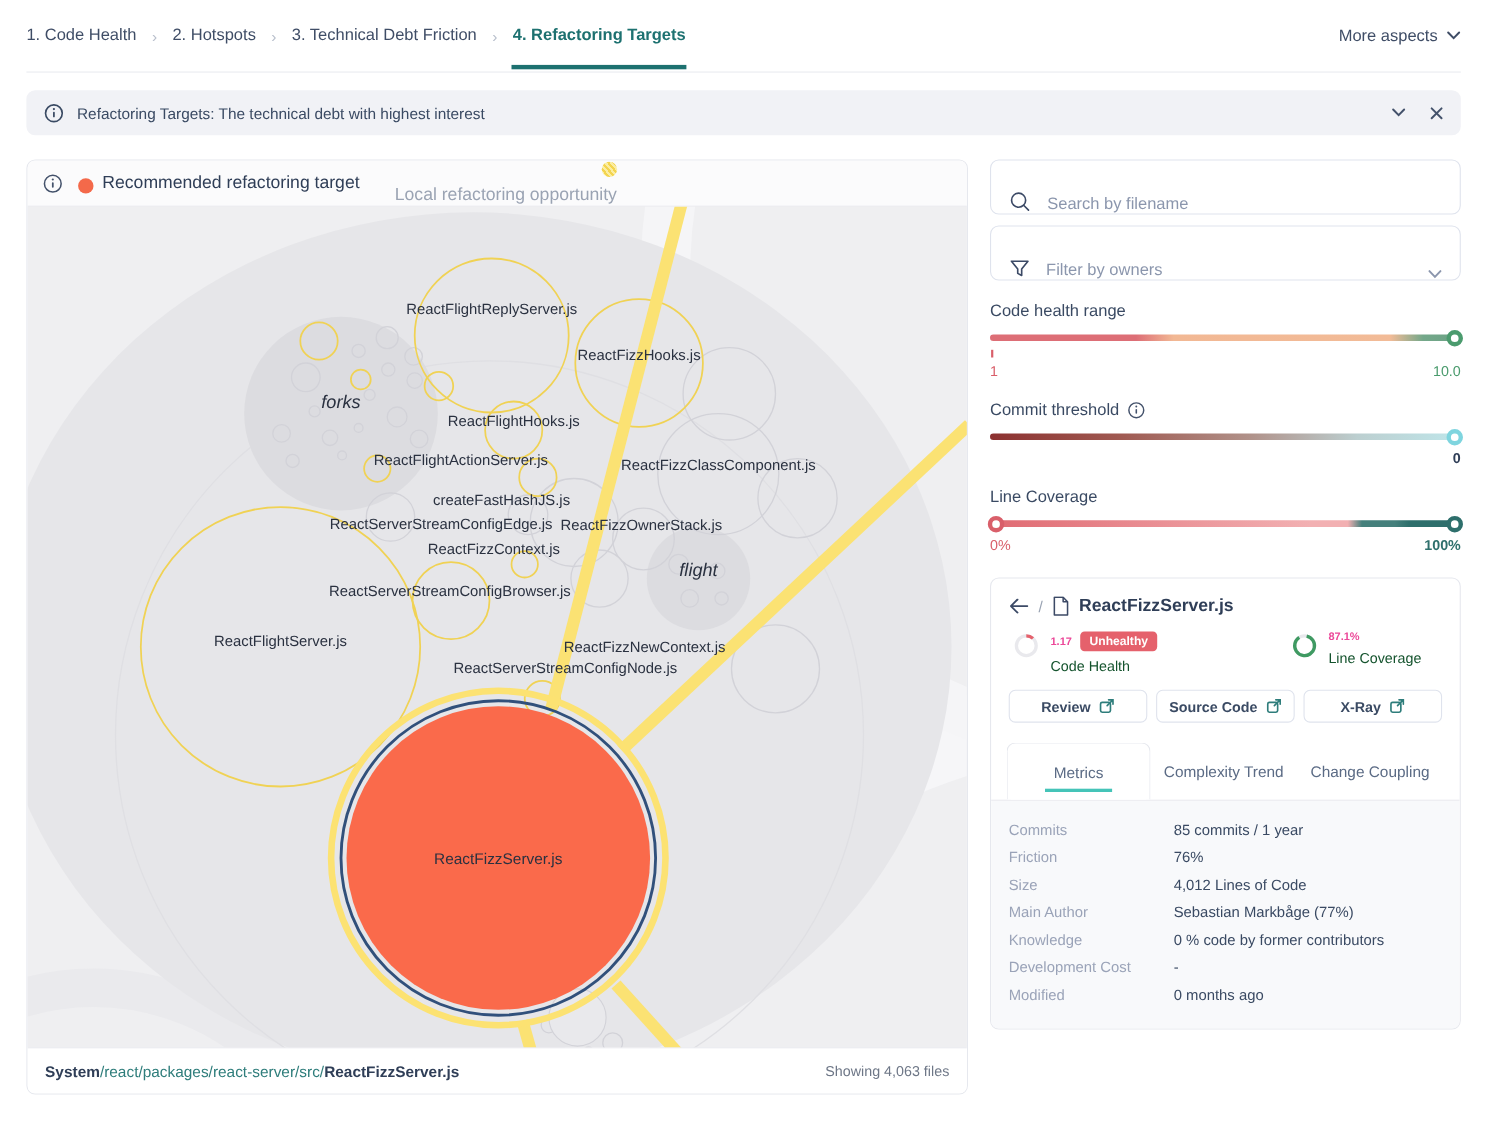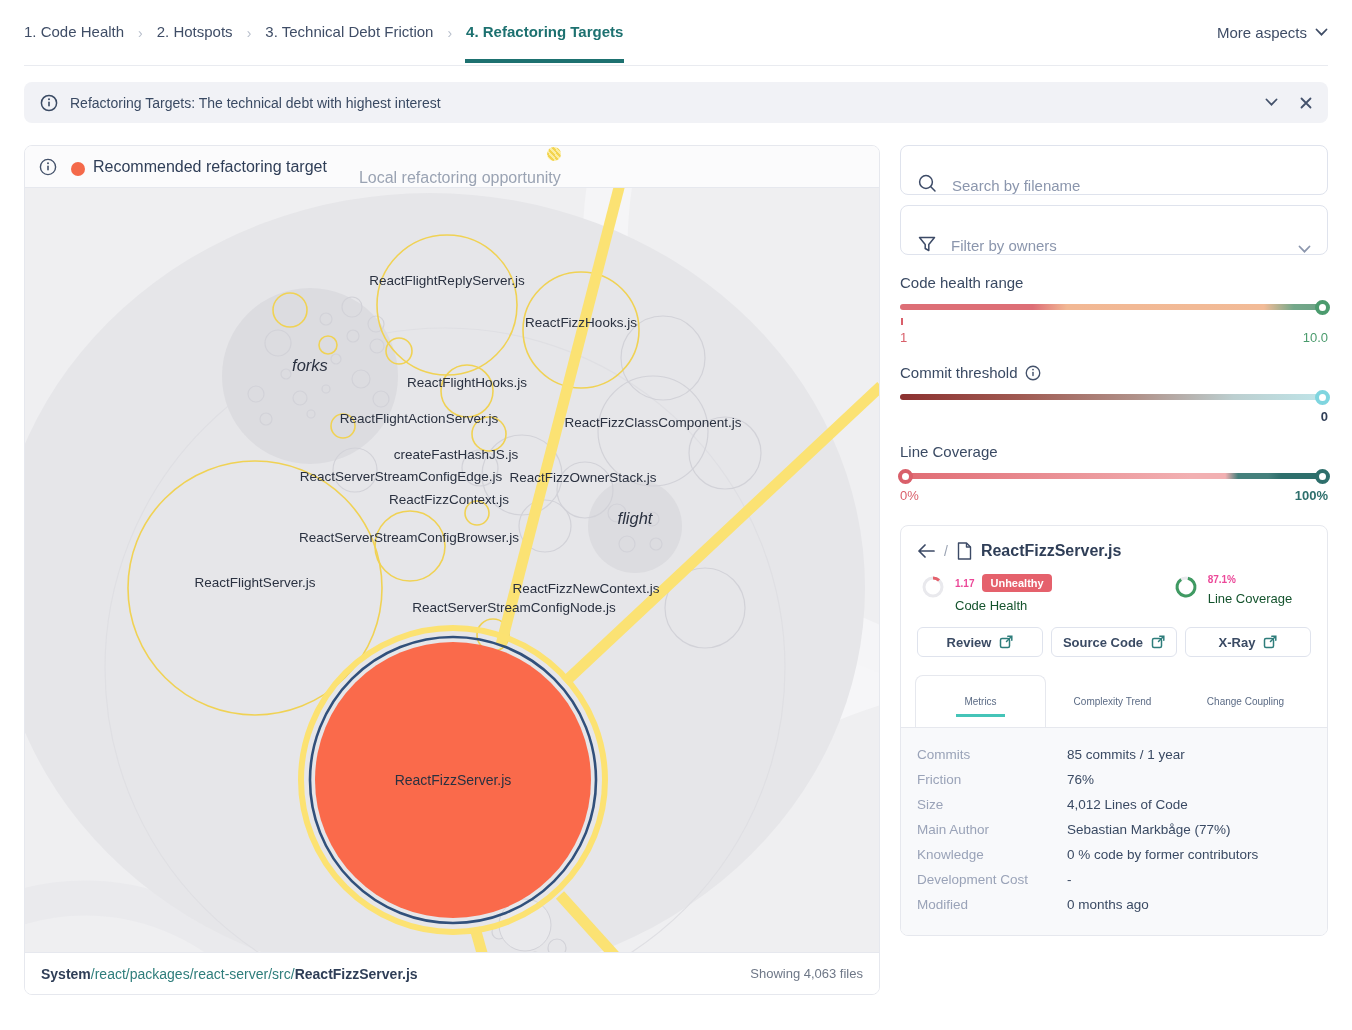--- a/index.html
+++ b/index.html
@@ -78,21 +78,21 @@
   .stats-row { display:flex; padding:14px 16px 0 20px; }
   .stat { display:flex; gap:10px; align-items:flex-start; }
   .stat + .stat { margin-left:122px; }
   .stat-val-row { display:flex; align-items:center; gap:8px; }
   .stat-value { font-size:10px; font-weight:bold; color:#ec4899; }
   .badge-unhealthy { background:#e5616c; color:#fff; font-size:11px; font-weight:bold; padding:3px 8px; border-radius:4px; }
   .stat-label { font-size:13px; color:#14532d; margin-top:6px; }
   .btn-row { display:flex; gap:8px; padding:14px 16px 16px 16px; }
   .link-btn { flex:1; height:30px; border:1px solid #dfe3ed; background:#fff; border-radius:6px; font-size:13px; font-weight:bold; color:#3a4a63; display:flex; align-items:center; justify-content:center; gap:8px; cursor:pointer; font-family:inherit; }
   .tabs { display:flex; border-bottom:1px solid #e6e8ee; margin-top:2px; }
-  .tab { width:133px; height:52px; display:flex; align-items:center; justify-content:center; font-size:10px; color:#5b6b85; cursor:pointer; position:relative; }
+  .tab { width:133px; height:52px; display:flex; align-items:center; justify-content:center; font-size:14px; color:#5b6b85; cursor:pointer; position:relative; }
   .tab.active { border:1px solid #e6e8ee; border-bottom:none; border-radius:8px 8px 0 0; background:#fff; margin-left:14px; width:131px; }
   .tab.active .tab-label { position:relative; }
   .tab.active .tab-label::after { content:""; position:absolute; left:-8px; right:-8px; bottom:-10px; height:3px; background:#45c4b8; }
   .metrics { background:#f8f9fb; padding:14px 16px 18px 16px; }
   .metric-row { display:flex; font-size:13.5px; line-height:25px; }
   .metric-label { width:150px; color:#9aa3b8; }
   .metric-value { color:#3a4a63; }
 
   svg.ic { flex:none; }
 </style>

